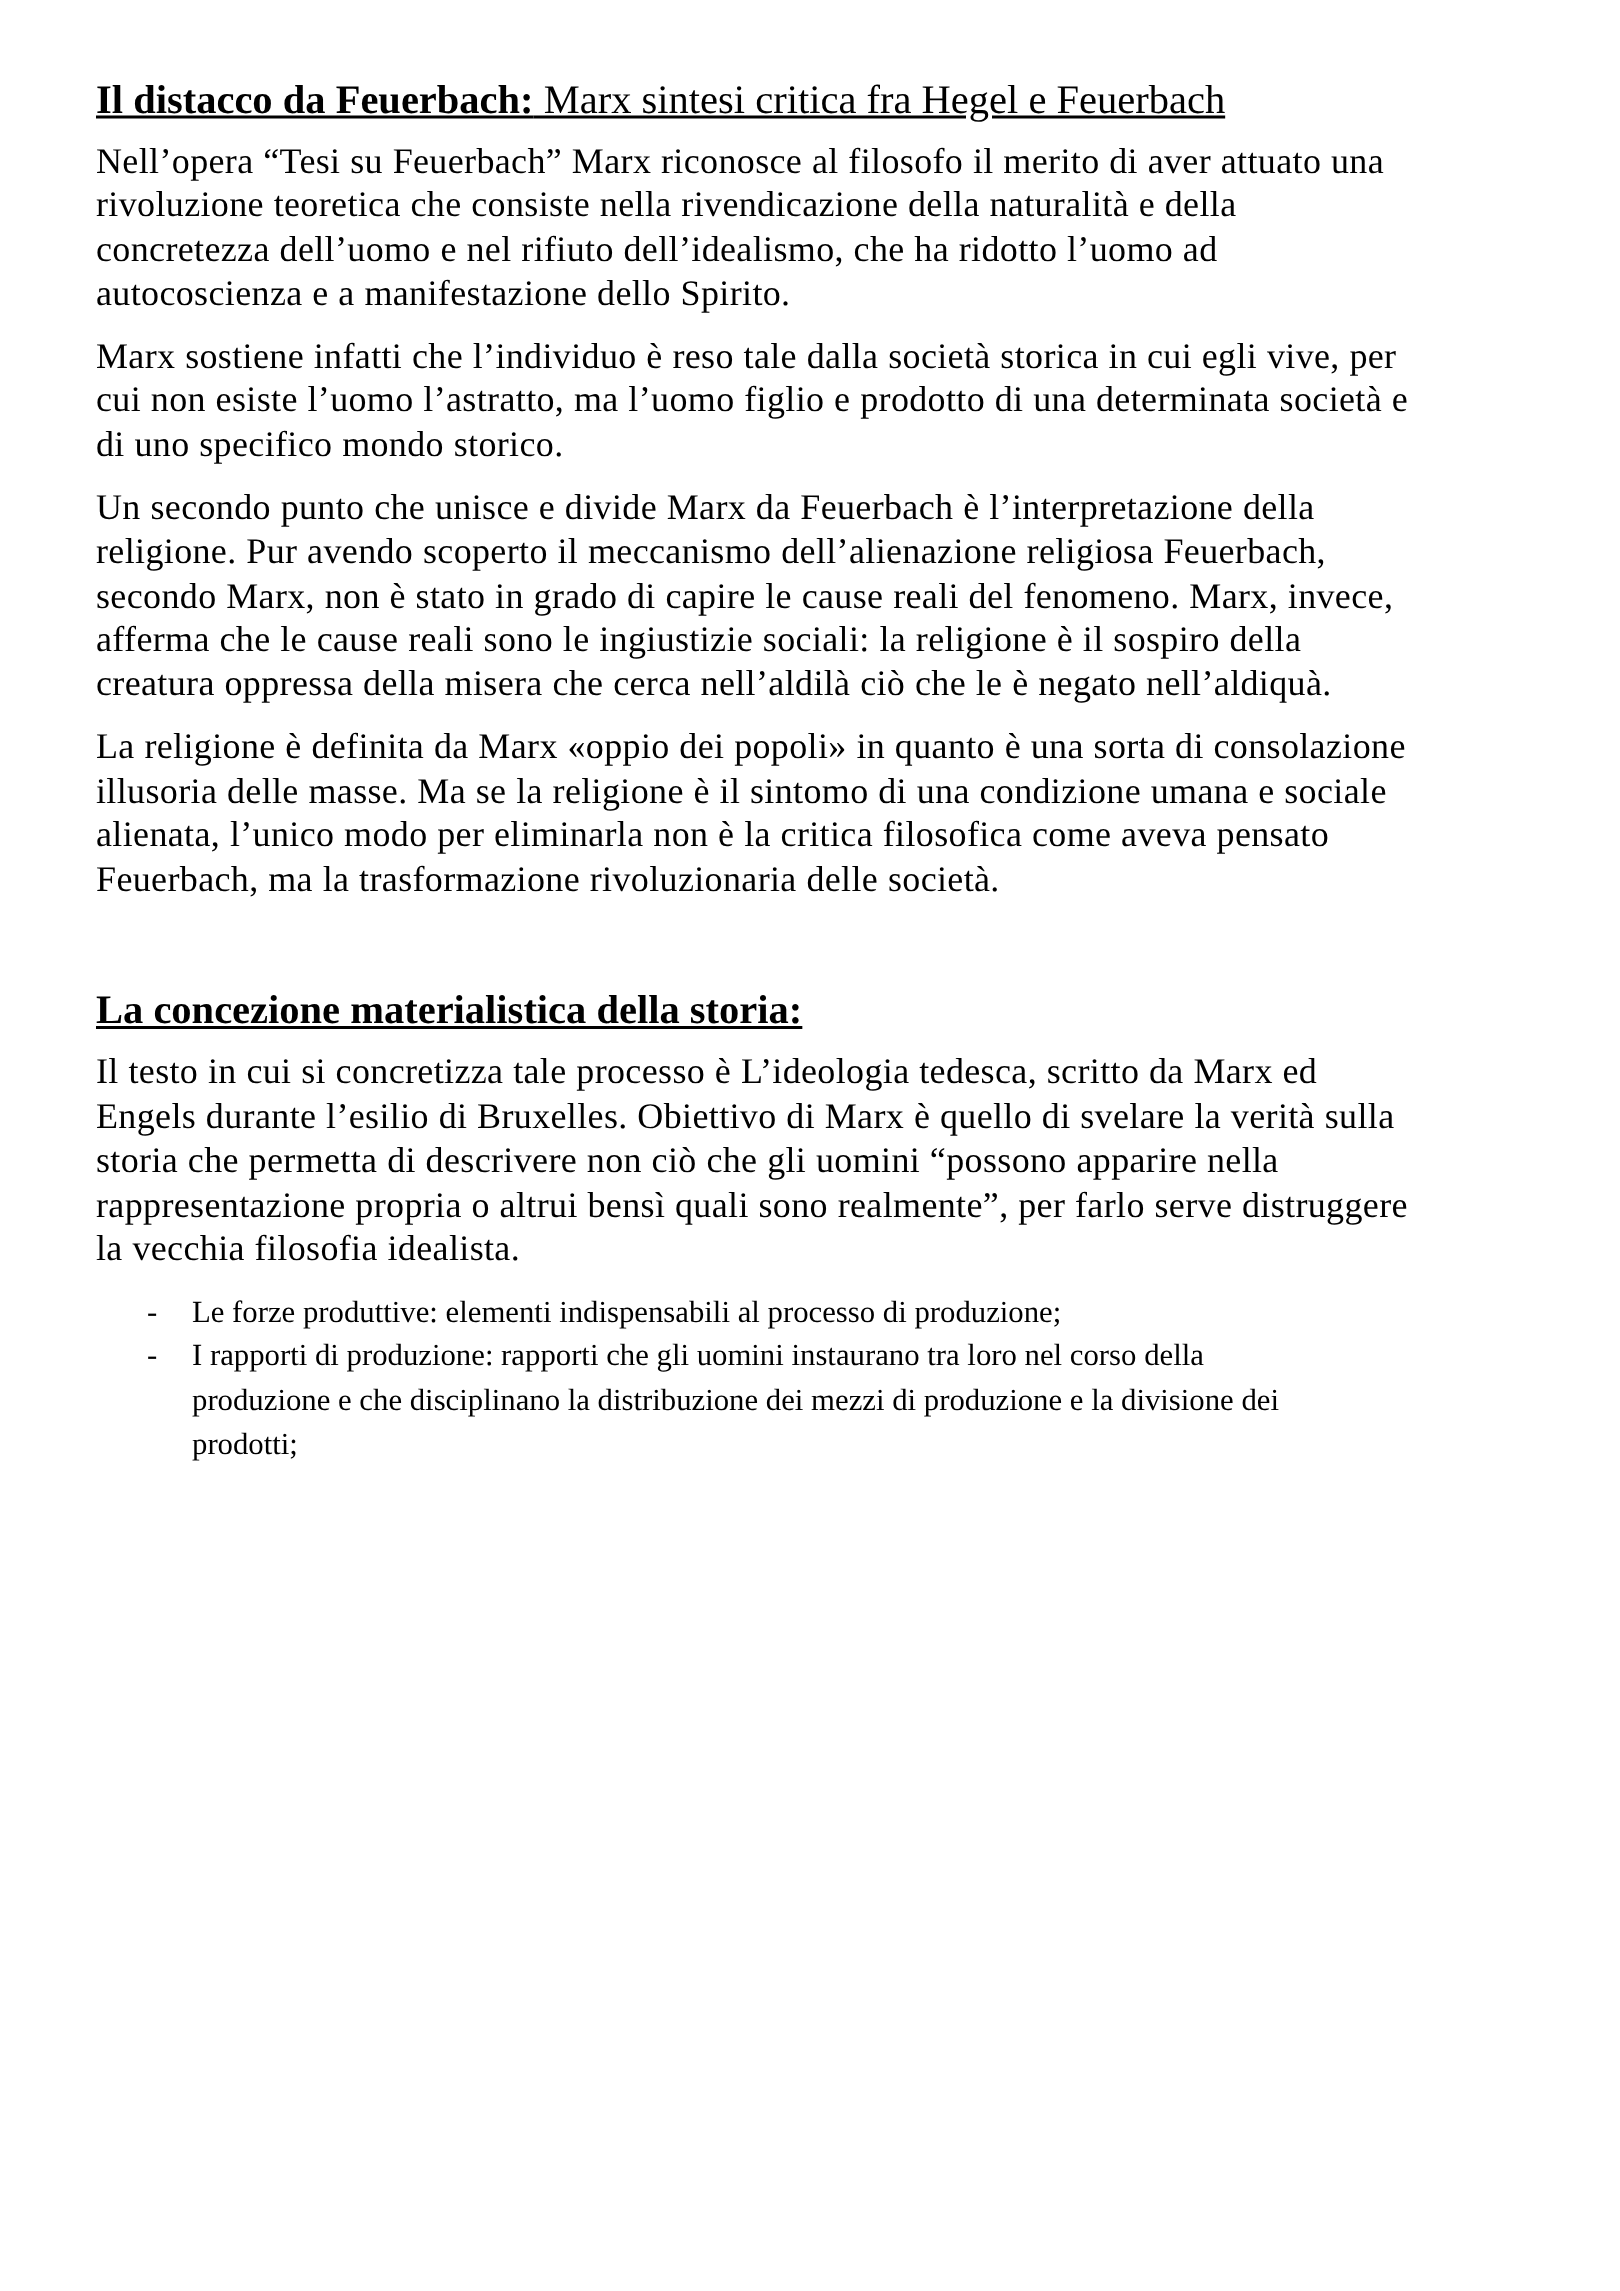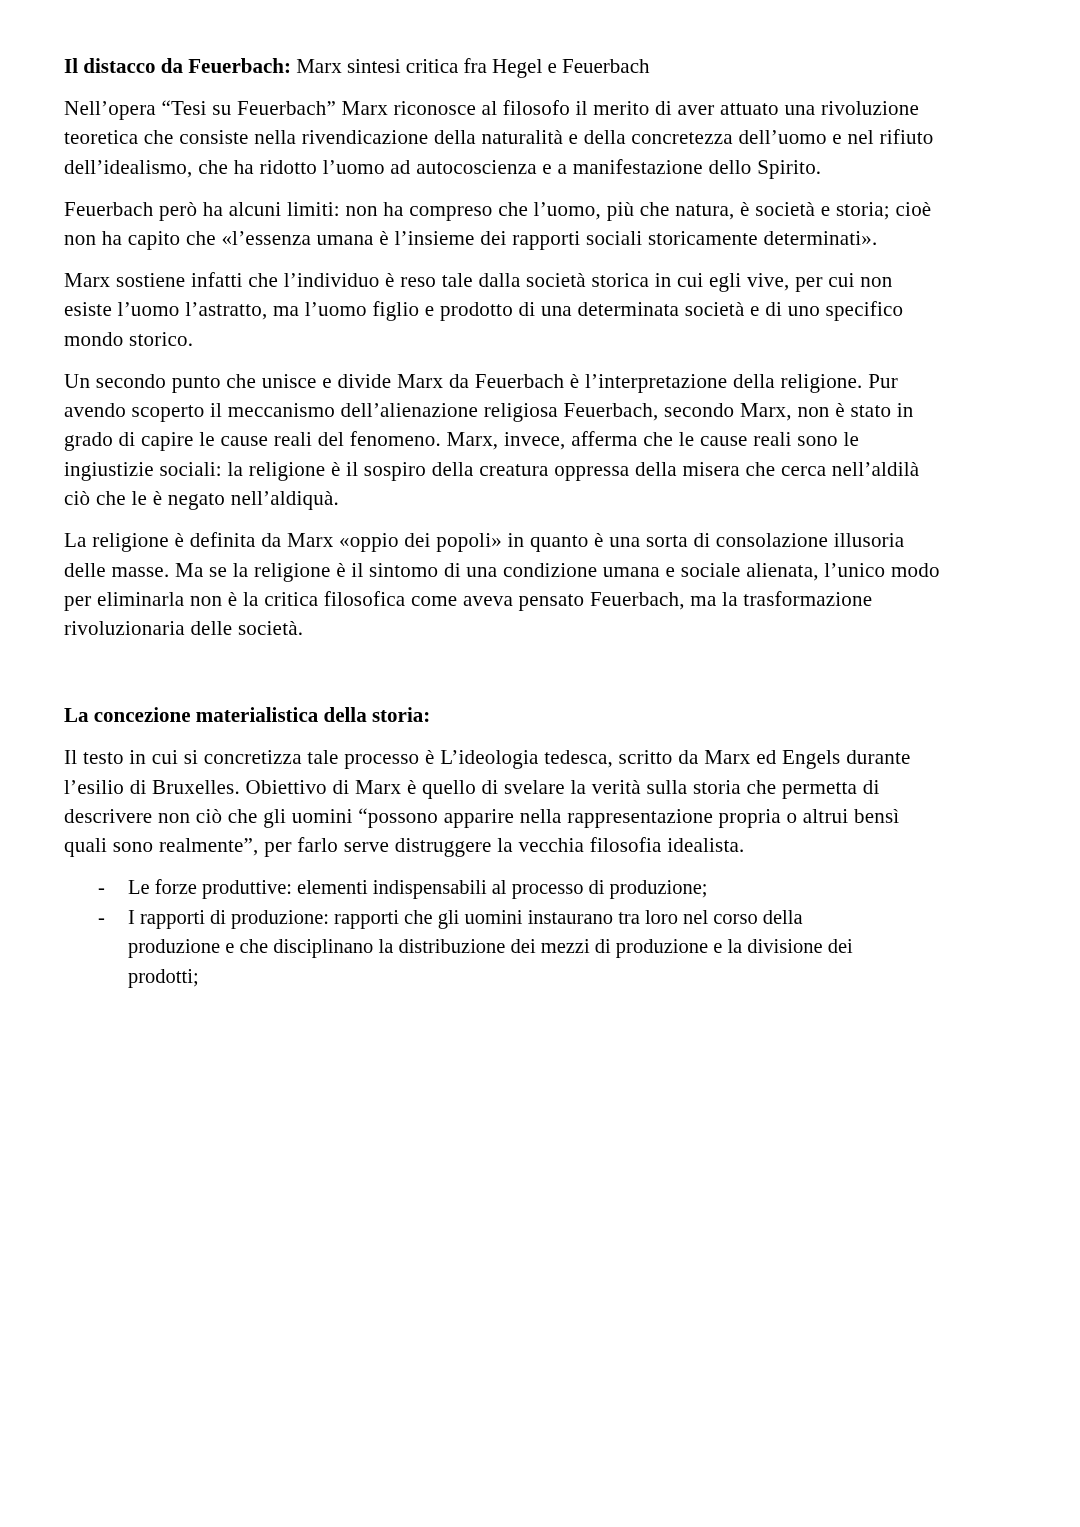--- a/index.html
+++ b/index.html
@@ -19,32 +19,33 @@
     width: 1080px;
     height: 1527px;
     background: #ffffff;
     box-sizing: border-box;
     padding: 52px 135px 0 64px;
   }
   .doc-body {
     width: 881px;
   }
   .para {
-    font-size: 21px;
+    font-size: 24px;
     line-height: 29.4px;
     margin: 0 0 12.5px 0;
     text-align: left;
     letter-spacing: 0.01em;
     word-spacing: 0.01em;
   }
   .heading {
-    font-size: 21px;
+    font-size: 27px;
     line-height: 29.4px;
     font-weight: bold;
     margin: 0 0 12.5px 0;
+    text-decoration: underline;
   }
   .heading .lead {
     font-weight: bold;
   }
   .heading .rest {
     font-weight: normal;
   }
   .strong-inline {
     font-weight: normal;
   }
@@ -76,21 +77,20 @@
 </head>
 <body>
 
 <div class="page">
   <div class="doc-body">
 
     <p class="heading"><span class="lead">Il distacco da Feuerbach:</span><span class="rest"> Marx sintesi critica fra Hegel e Feuerbach</span></p>
 
     <p class="para">Nell’opera “Tesi su Feuerbach” Marx riconosce al filosofo il merito di aver attuato una rivoluzione teoretica che consiste nella rivendicazione della naturalità e della concretezza dell’uomo e nel rifiuto dell’idealismo, che ha ridotto l’uomo ad autocoscienza e a manifestazione dello Spirito.</p>
 
-    <p class="para">Feuerbach però ha alcuni limiti: non ha compreso che l’uomo, più che natura, è società e storia; cioè non ha capito che «l’essenza umana è l’insieme dei rapporti sociali storicamente determinati».</p>
 
     <p class="para">Marx sostiene infatti che l’individuo è reso tale dalla società storica in cui egli vive, per cui non esiste l’uomo l’astratto, ma l’uomo figlio e prodotto di una determinata società e di uno specifico mondo storico.</p>
 
     <p class="para"><span>Un secondo punto che unisce e divide Marx da Feuerbach è l’</span><span class="strong-inline">interpretazione della religione</span><span>. Pur avendo scoperto il meccanismo dell’alienazione religiosa Feuerbach, secondo Marx, non è stato in grado di capire le cause reali del fenomeno. Marx,  invece, afferma che le cause reali sono le ingiustizie sociali: la religione è il sospiro della creatura oppressa della misera che cerca nell’aldilà ciò che le è negato nell’aldiquà.</span></p>
 
     <p class="para">La religione è definita da Marx «oppio dei popoli» in quanto è una sorta di consolazione illusoria delle masse. Ma se la religione è il sintomo di una condizione umana e sociale alienata, l’unico modo per eliminarla non è la critica filosofica come aveva pensato Feuerbach, ma la trasformazione rivoluzionaria delle società.</p>
 
     <div class="spacer-block"></div>
 
     <p class="heading">La concezione materialistica della storia:</p>

